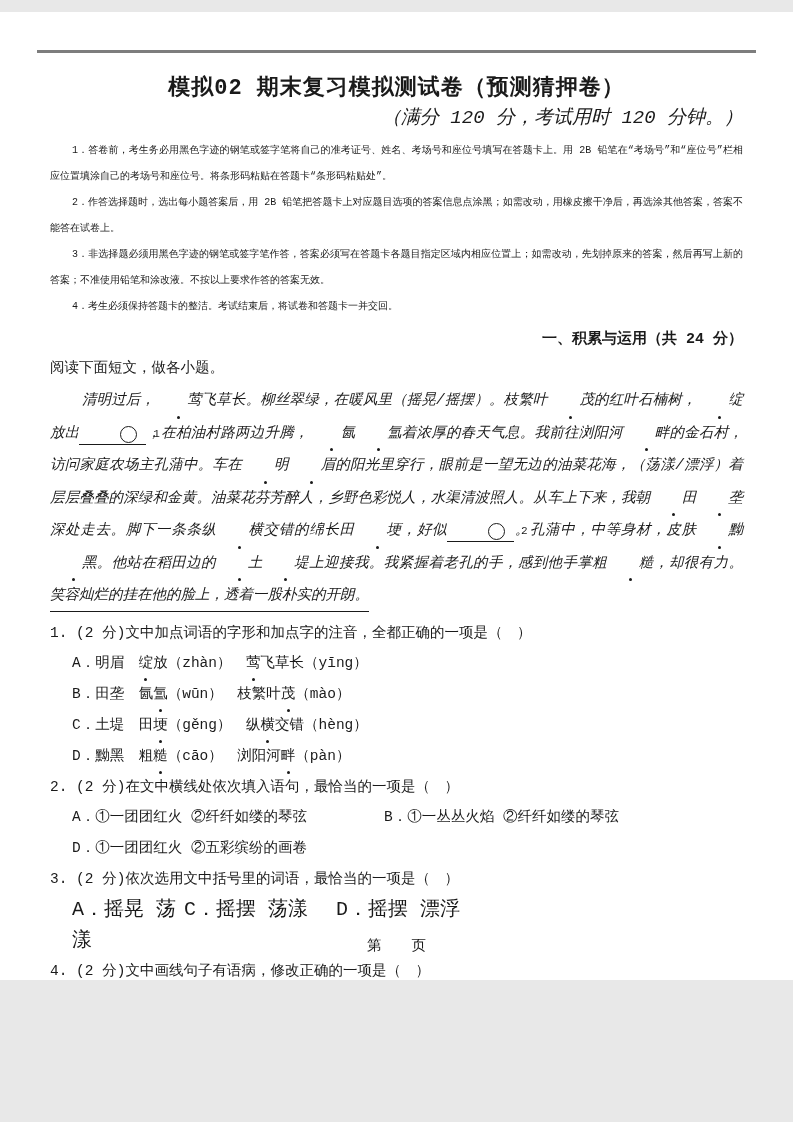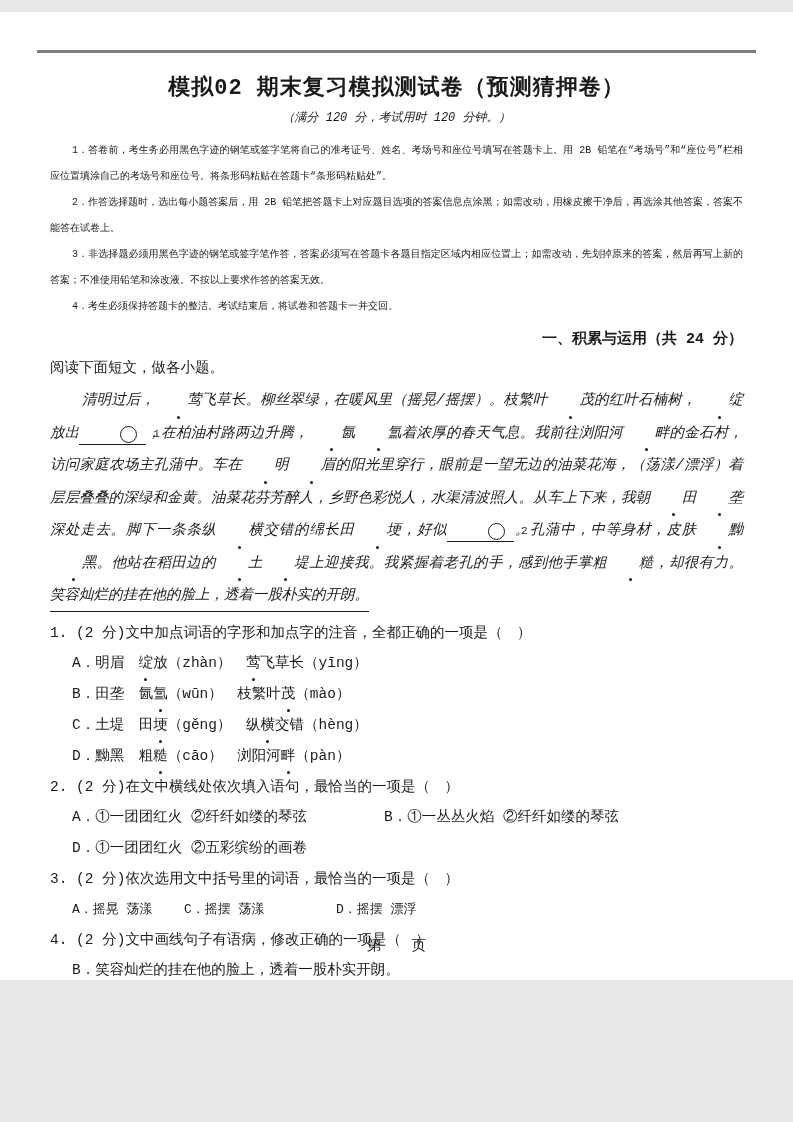--- a/index.html
+++ b/index.html
@@ -13,36 +13,36 @@
     font-family:Liberation Mono, monospace;
     color:#1a1a1a;
     overflow:hidden;
   }
   .toprule{height:3px;background:#7d7d7d;margin:38px -13px 0 -13px;}
   .title{
     font-size:22px;font-weight:700;text-align:center;
     margin:22px 0 5px 0;letter-spacing:1px;line-height:28px;
   }
   .subtitle{
-    font-size:12px;font-style:italic;text-align:center;
+    font-size:19px;font-style:italic;text-align:right;
     margin:0 0 10px 0;line-height:20px;
   }
   .notice-head{font-size:14.5px;font-weight:700;line-height:26px;margin:7px 0 0 12px;}
   .notice{font-size:10px;line-height:26px;text-indent:2.2em;text-align:justify;margin:0;}
   .sec-head{font-size:15px;font-weight:700;line-height:29px;margin:5px 0 0 0;text-align:right;}
   .intro{font-size:14.5px;line-height:28px;margin:0;}
   .passage{
     font-size:14.5px;font-style:italic;line-height:32.5px;
     text-indent:2.2em;text-align:justify;margin:2px 0 6px 0;
   }
   .stem{font-size:14.5px;line-height:30px;margin:0;}
   .opt{font-size:14.5px;line-height:31px;margin:0 0 0 22px;}
   .optrow2{display:flex;font-size:14.5px;line-height:31px;margin-left:22px;}
   .optrow2 .optc:first-child{width:312px;flex:none;}
-  .optrow4{display:flex;font-size:13px;line-height:31px;margin-left:22px;}
+  .optrow4{display:flex;font-size:20px;line-height:31px;margin-left:22px;}
   .optrow4 .optc:nth-child(1){width:112px;flex:none;}
   .optrow4 .optc:nth-child(2){width:152px;flex:none;}
   .optrow4 .optc:nth-child(3){width:152px;flex:none;}
   
   .dotchar{position:relative;display:inline-block;font-style:inherit;}
   .dotchar::after{
     content:"";position:absolute;left:50%;bottom:-2px;margin-left:-1.5px;
     width:3px;height:3px;border-radius:50%;background:#1a1a1a;
   }
   

